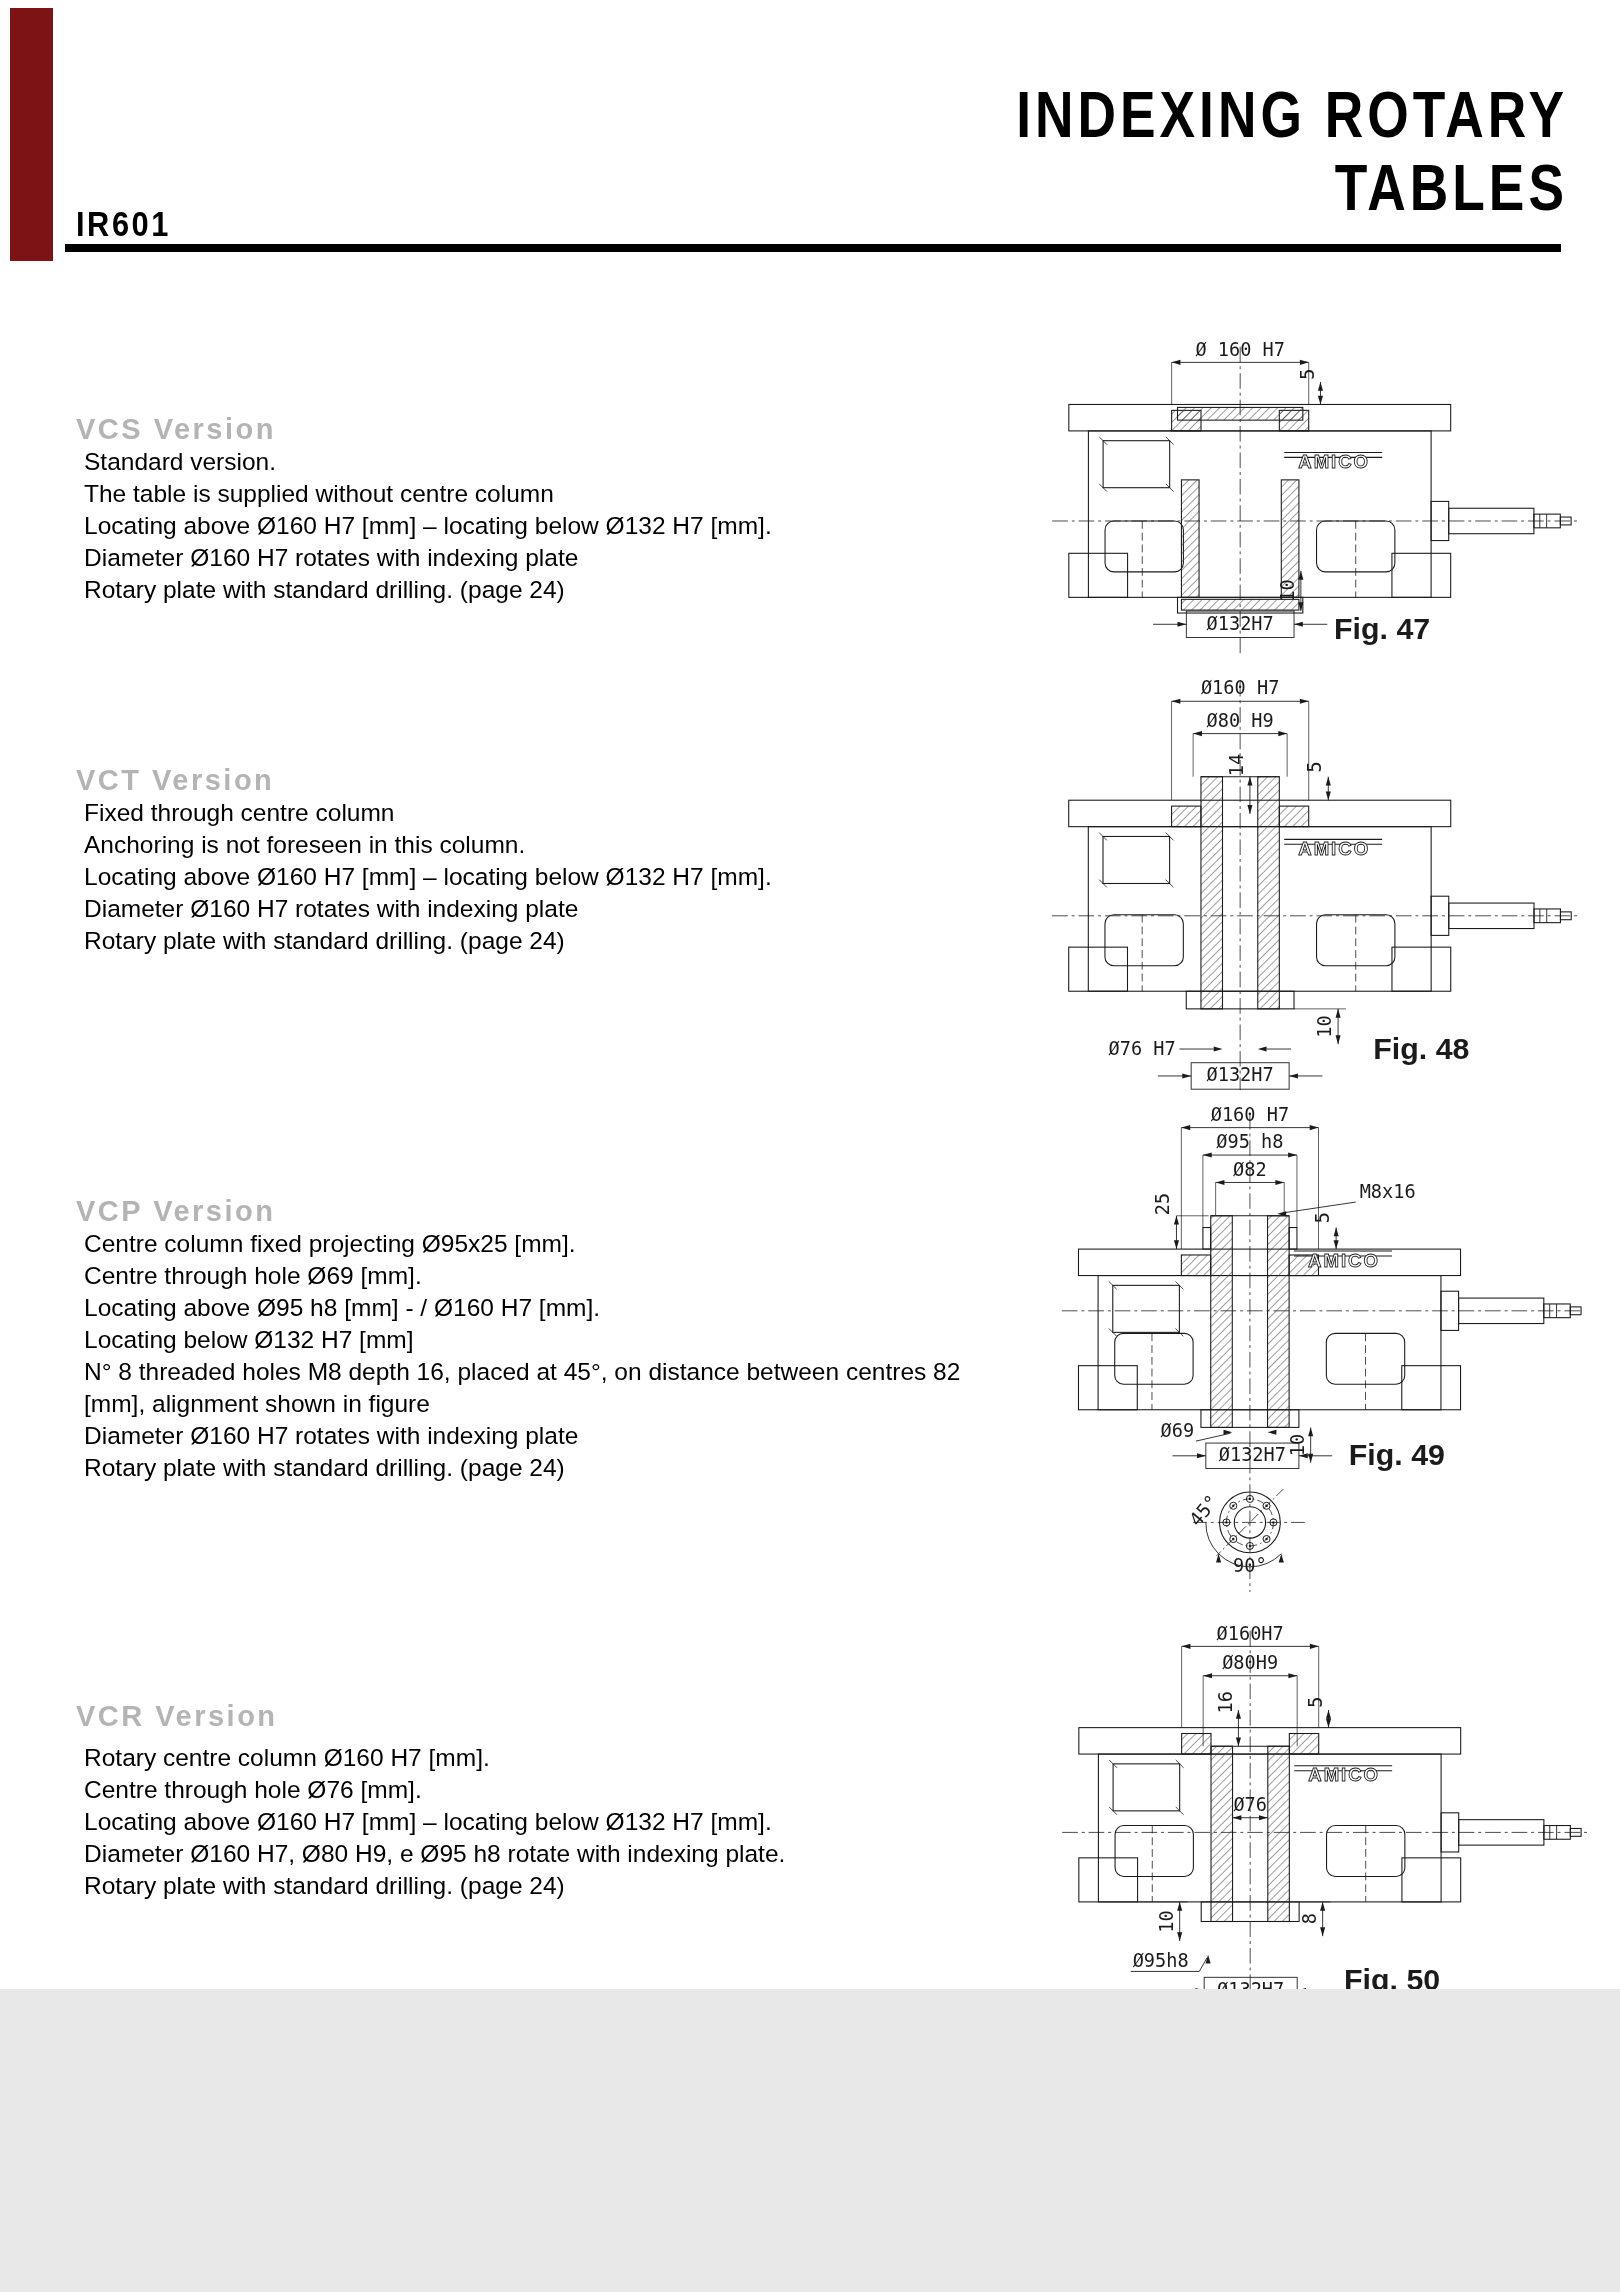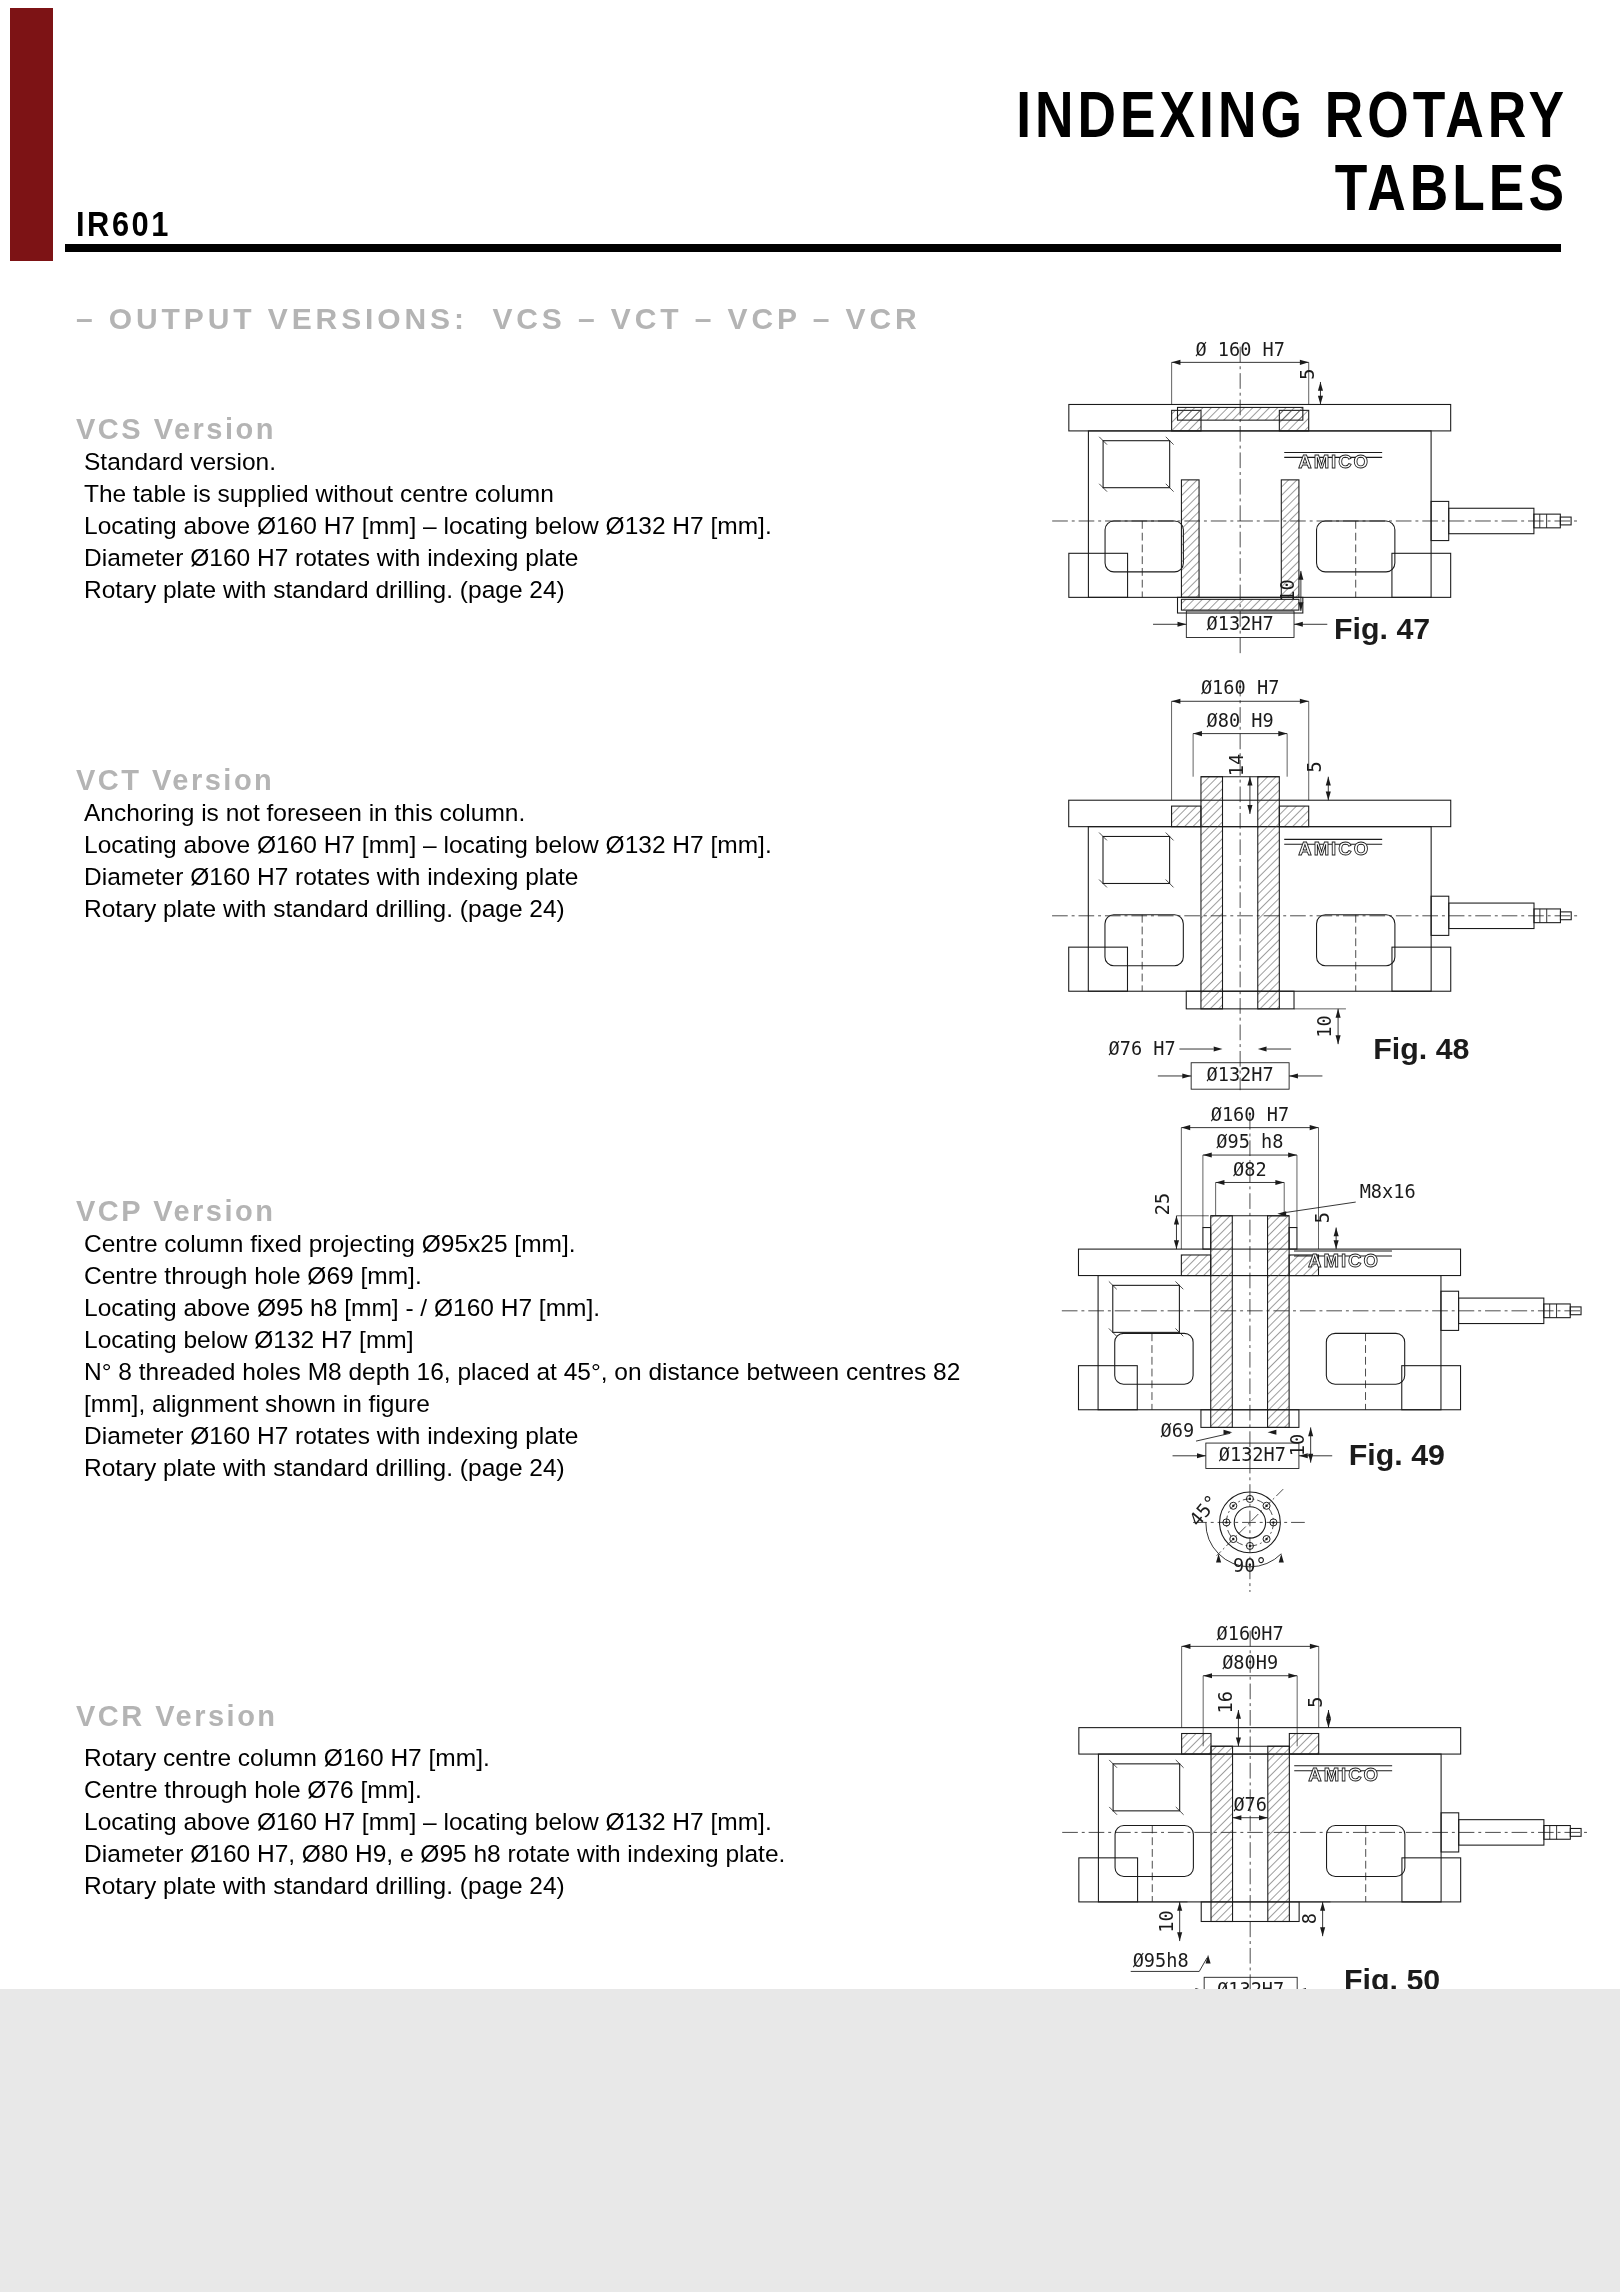--- a/index.html
+++ b/index.html
@@ -34,33 +34,33 @@
 
   <div class="redbar"></div>
 
   <div class="title">
     <div>INDEXING ROTARY</div>
     <div>TABLES</div>
   </div>
   <div class="model">IR601</div>
   <div class="rule"></div>
 
-  <div class="sechead">– OUTPUT VERSIONS:&nbsp; VCS – VCT – VCP – VCR</div>
 
   <h3 class="vh" style="top:413px">VCS Version</h3>
   <div class="vlines" style="top:446px">
     <div class="bl">Standard version.</div>
     <div class="bl">The table is supplied without centre column</div>
     <div class="bl">Locating above Ø160 H7 [mm] – locating below Ø132 H7 [mm].</div>
     <div class="bl">Diameter Ø160 H7 rotates with indexing plate</div>
     <div class="bl">Rotary plate with standard drilling. (page 24)</div>
   </div>
 
   <h3 class="vh" style="top:764px">VCT Version</h3>
   <div class="vlines" style="top:797px">
+    <div class="bl">Fixed through centre column</div>
     <div class="bl">Anchoring is not foreseen in this column.</div>
     <div class="bl">Locating above Ø160 H7 [mm] – locating below Ø132 H7 [mm].</div>
     <div class="bl">Diameter Ø160 H7 rotates with indexing plate</div>
     <div class="bl">Rotary plate with standard drilling. (page 24)</div>
   </div>
 
   <h3 class="vh" style="top:1195px">VCP Version</h3>
   <div class="vlines" style="top:1228px">
     <div class="bl">Centre column fixed projecting Ø95x25 [mm].</div>
     <div class="bl">Centre through hole Ø69 [mm].</div>

